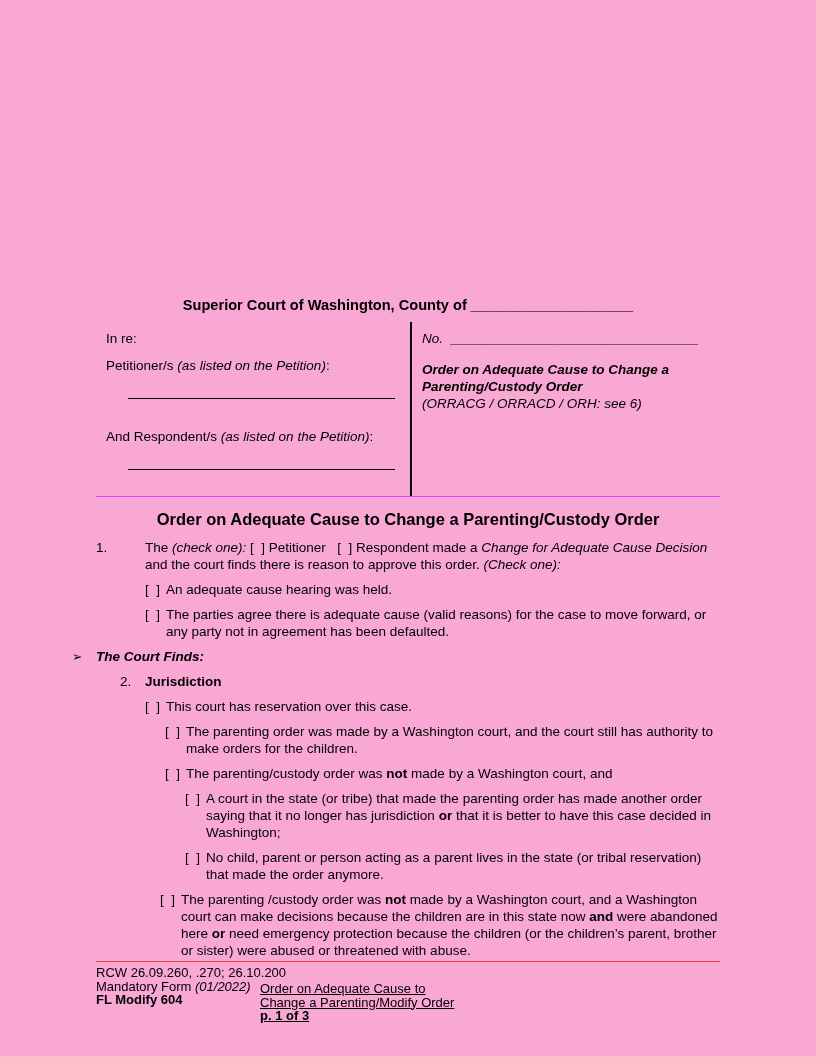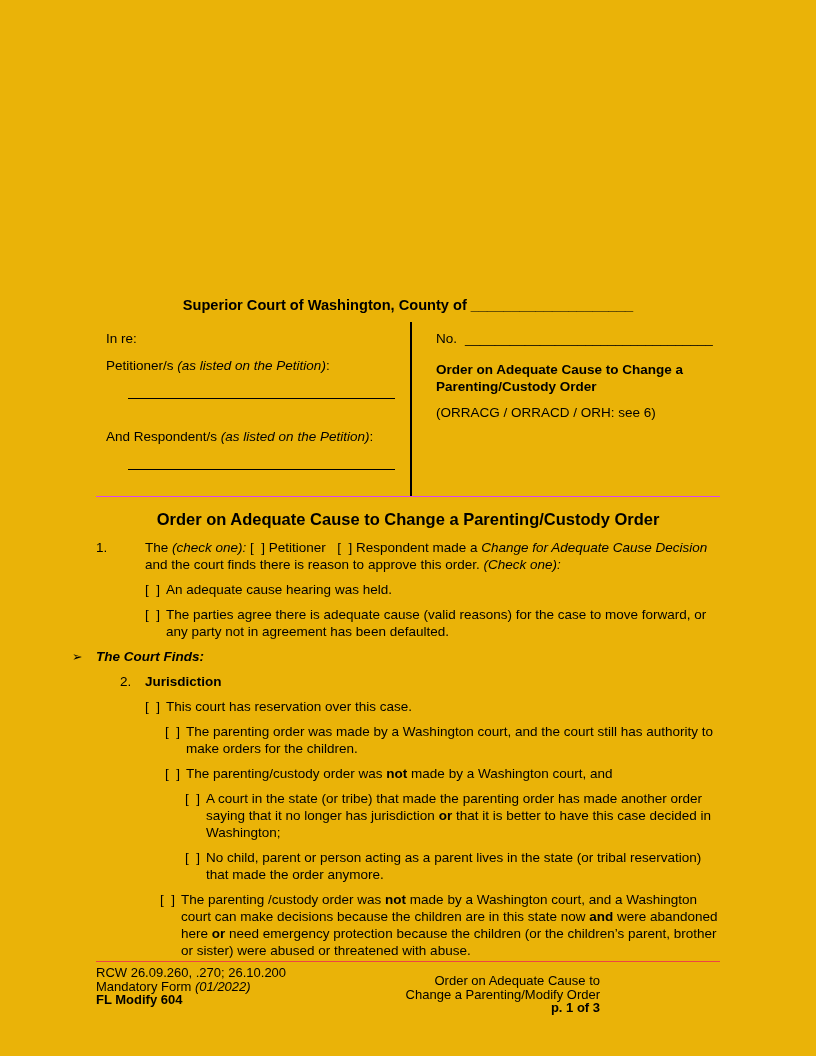--- a/index.html
+++ b/index.html
@@ -1,36 +1,36 @@
 <!DOCTYPE html>
 <html><head>
 <meta charset="utf-8">
 <style>
   * { margin:0; padding:0; box-sizing:border-box; }
   html,body { background:#ffffff; }
   .page {
     position:relative; width:816px; height:1056px; margin:0 auto;
-    background:#eab308; color:#000000; overflow:hidden;
+    background:#f9a8d4; color:#000000; overflow:hidden;
     font-family:"Liberation Sans","DejaVu Sans",sans-serif;
     font-size:13.5px; line-height:17px;
   }
   .content { padding:296px 96px 0 96px; }
   .court-header { text-align:center; font-weight:700; font-size:14.6px; line-height:18px; white-space:nowrap; }
   .caption { display:flex; align-items:stretch; margin-top:8px; border-bottom:1px solid #d946ef; min-height:175px; }
   .cap-left { flex:0 0 314px; width:314px; padding:8px 6px 0 10px; }
   .cap-divider { flex:0 0 2px; background:#000; }
-  .cap-right { flex:1 1 auto; padding:8px 4px 0 24px; }
+  .cap-right { flex:1 1 auto; padding:8px 4px 0 10px;font-style:italic; }
   .in-re { margin-bottom:10px; }
   .blank-rule { height:0; border-bottom:1.5px solid #000; width:267px; margin-left:22px; }
   .pet-rule { margin-top:24px; }
   .resp-label { margin-top:29px; }
   .no-line { white-space:nowrap; }
   .no-blank { margin-left:8px; }
   .cap-title { font-weight:700; margin-top:14px; max-width:298px; }
-  .cap-codes { margin-top:9px; }
+  .cap-codes { }
   .main-title { text-align:center; font-weight:700; font-size:16.5px; line-height:20px; margin:12px 0 10px 0; }
   .row { display:flex; align-items:flex-start; margin-bottom:8px; }
   .num { flex:0 0 auto; }
   .cb { flex:0 0 21px; white-space:pre; }
   .cbi { white-space:pre; }
   .txt { flex:1 1 auto; }
   .pre { white-space:pre-wrap; }
   .it { font-style:italic; }
   .b { font-weight:700; }
   .bi { font-weight:700; font-style:italic; }
@@ -38,21 +38,21 @@
   .ind64 { margin-left:64px; }
   .ind69 { margin-left:69px; }
   .ind89 { margin-left:89px; }
   .indcf { margin-left:-24px; }
   .arrow { flex:0 0 24px; font-family:"DejaVu Sans",sans-serif; font-size:12.5px; }
   .footer {
     position:absolute; left:96px; right:96px; top:961px;
     border-top:1px solid #ef4444; padding-top:4px;
     font-size:13px; line-height:13.5px;
   }
-  .f-center { position:absolute; top:12px; left:164px; width:340px; text-align:right; }
+  .f-center { position:absolute; top:20px; left:164px; width:340px; text-align:left;text-decoration:underline; }
 </style>
 </head>
 <body>
 
 <div class="page">
   <div class="content">
 
     <div class="court-header"><span>Superior Court of Washington, County of </span><span>____________________</span></div>
 
     <div class="caption">

